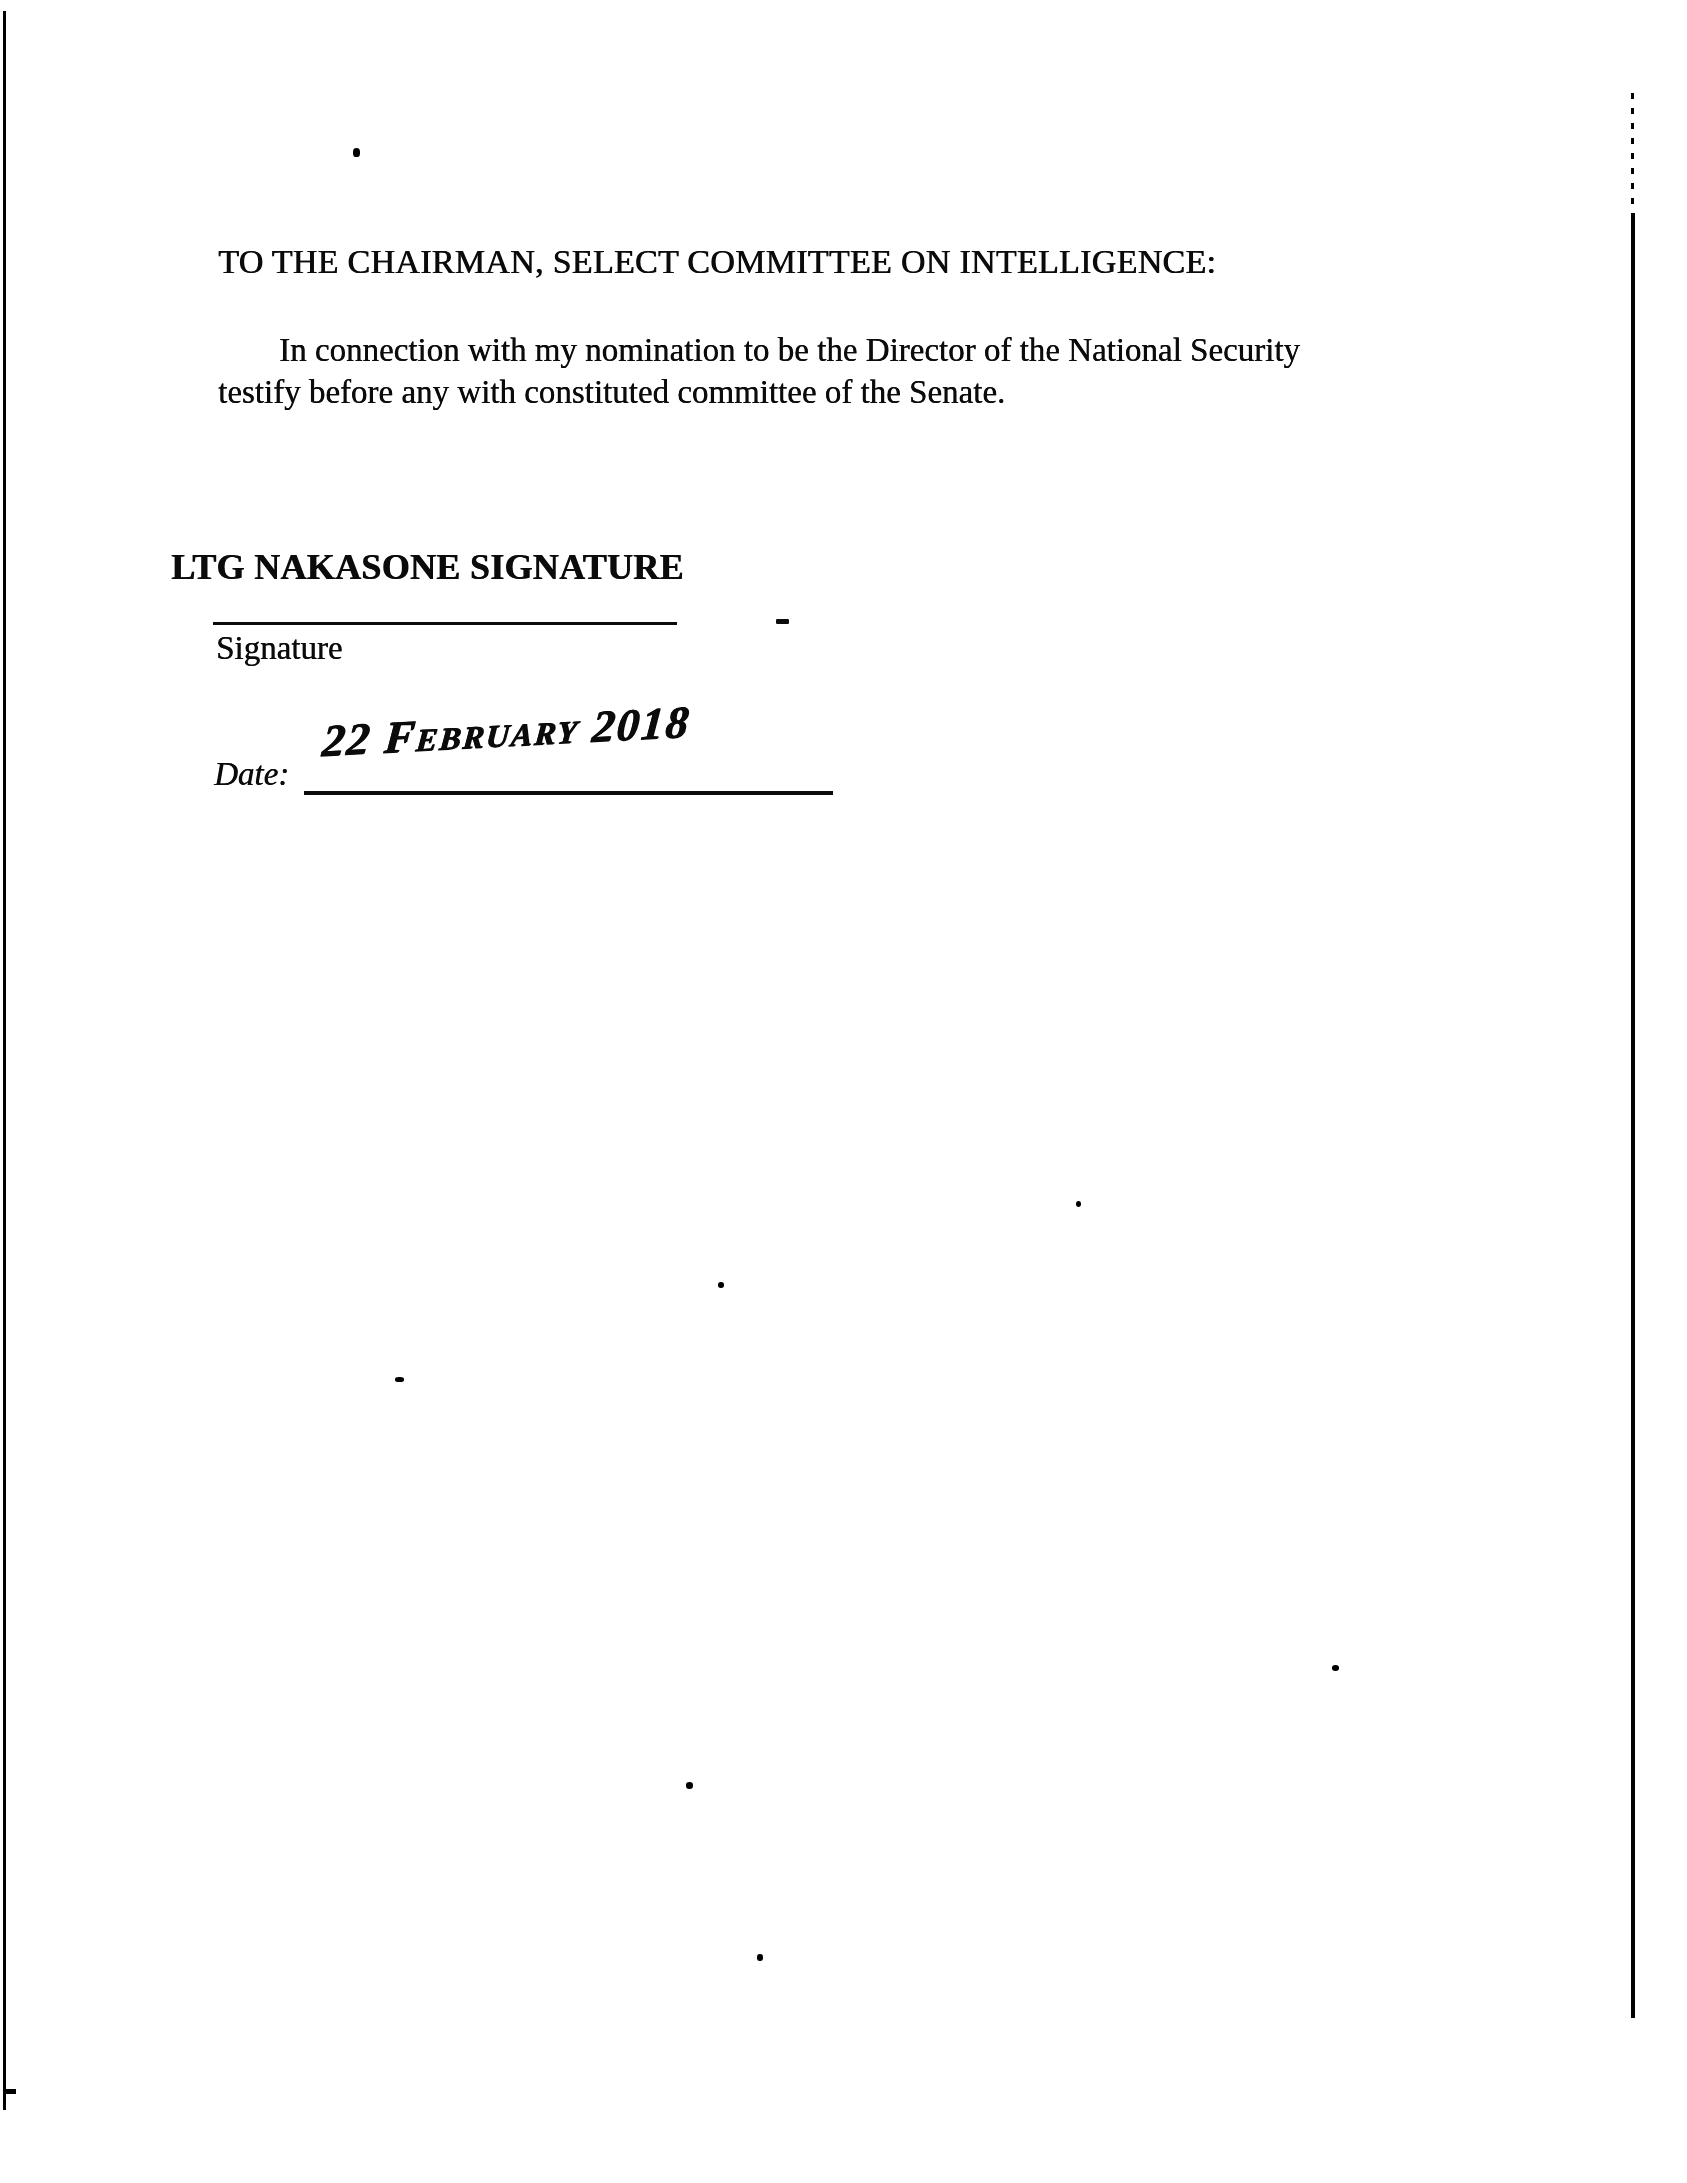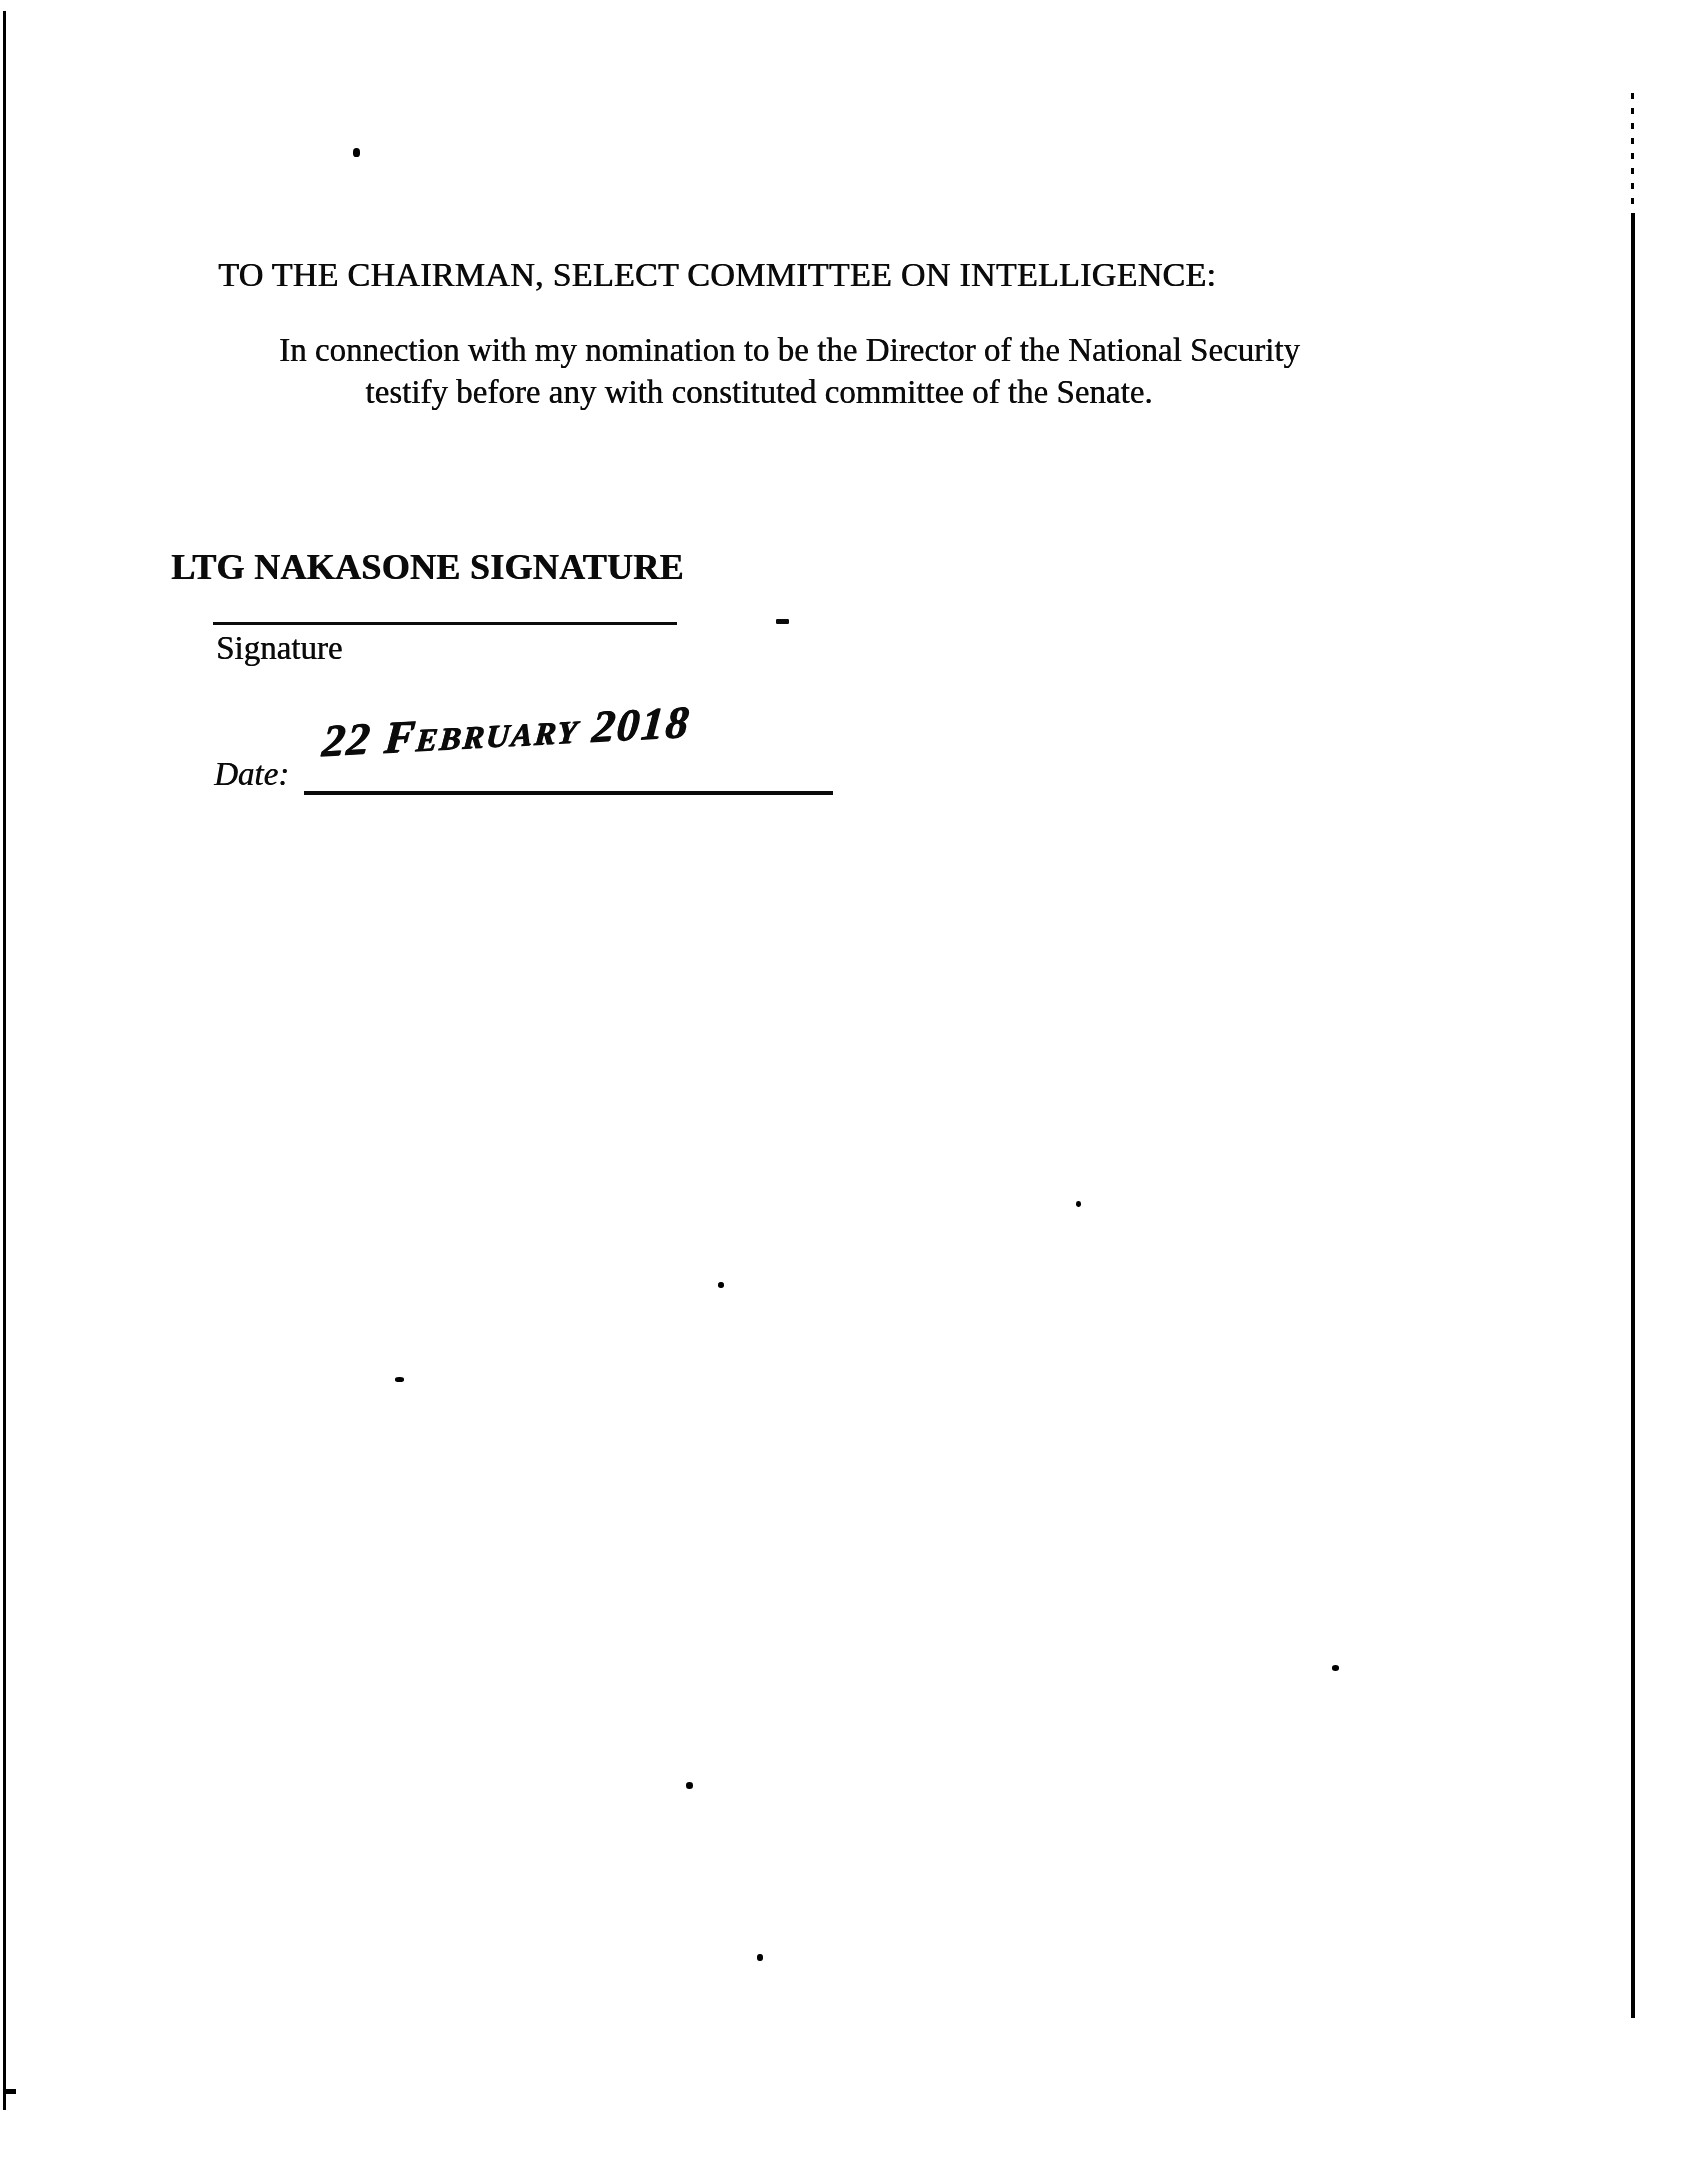--- a/index.html
+++ b/index.html
@@ -35,27 +35,25 @@
   }
   .speck { position: absolute; background: #000; border-radius: 45%; }
 
   
   .salutation {
     left: 218px; top: 243px;
     font-size: 34px;
     letter-spacing: 0.3px;
     white-space: nowrap;
     text-shadow: 0.7px 0 0 currentColor;
-    margin-top: 13px;
   }
   .body-block {
     left: 218px; top: 329px;
     font-size: 33px;
     line-height: 42px;
-    text-align: center;
   }
   .body-line {
     white-space: nowrap;
     text-shadow: 0.4px 0 0 currentColor;
   }
   .body-line.indent { padding-left: 61px; }
 
   .sig-heading {
     left: 171px; top: 546px;
     font-size: 36px;

